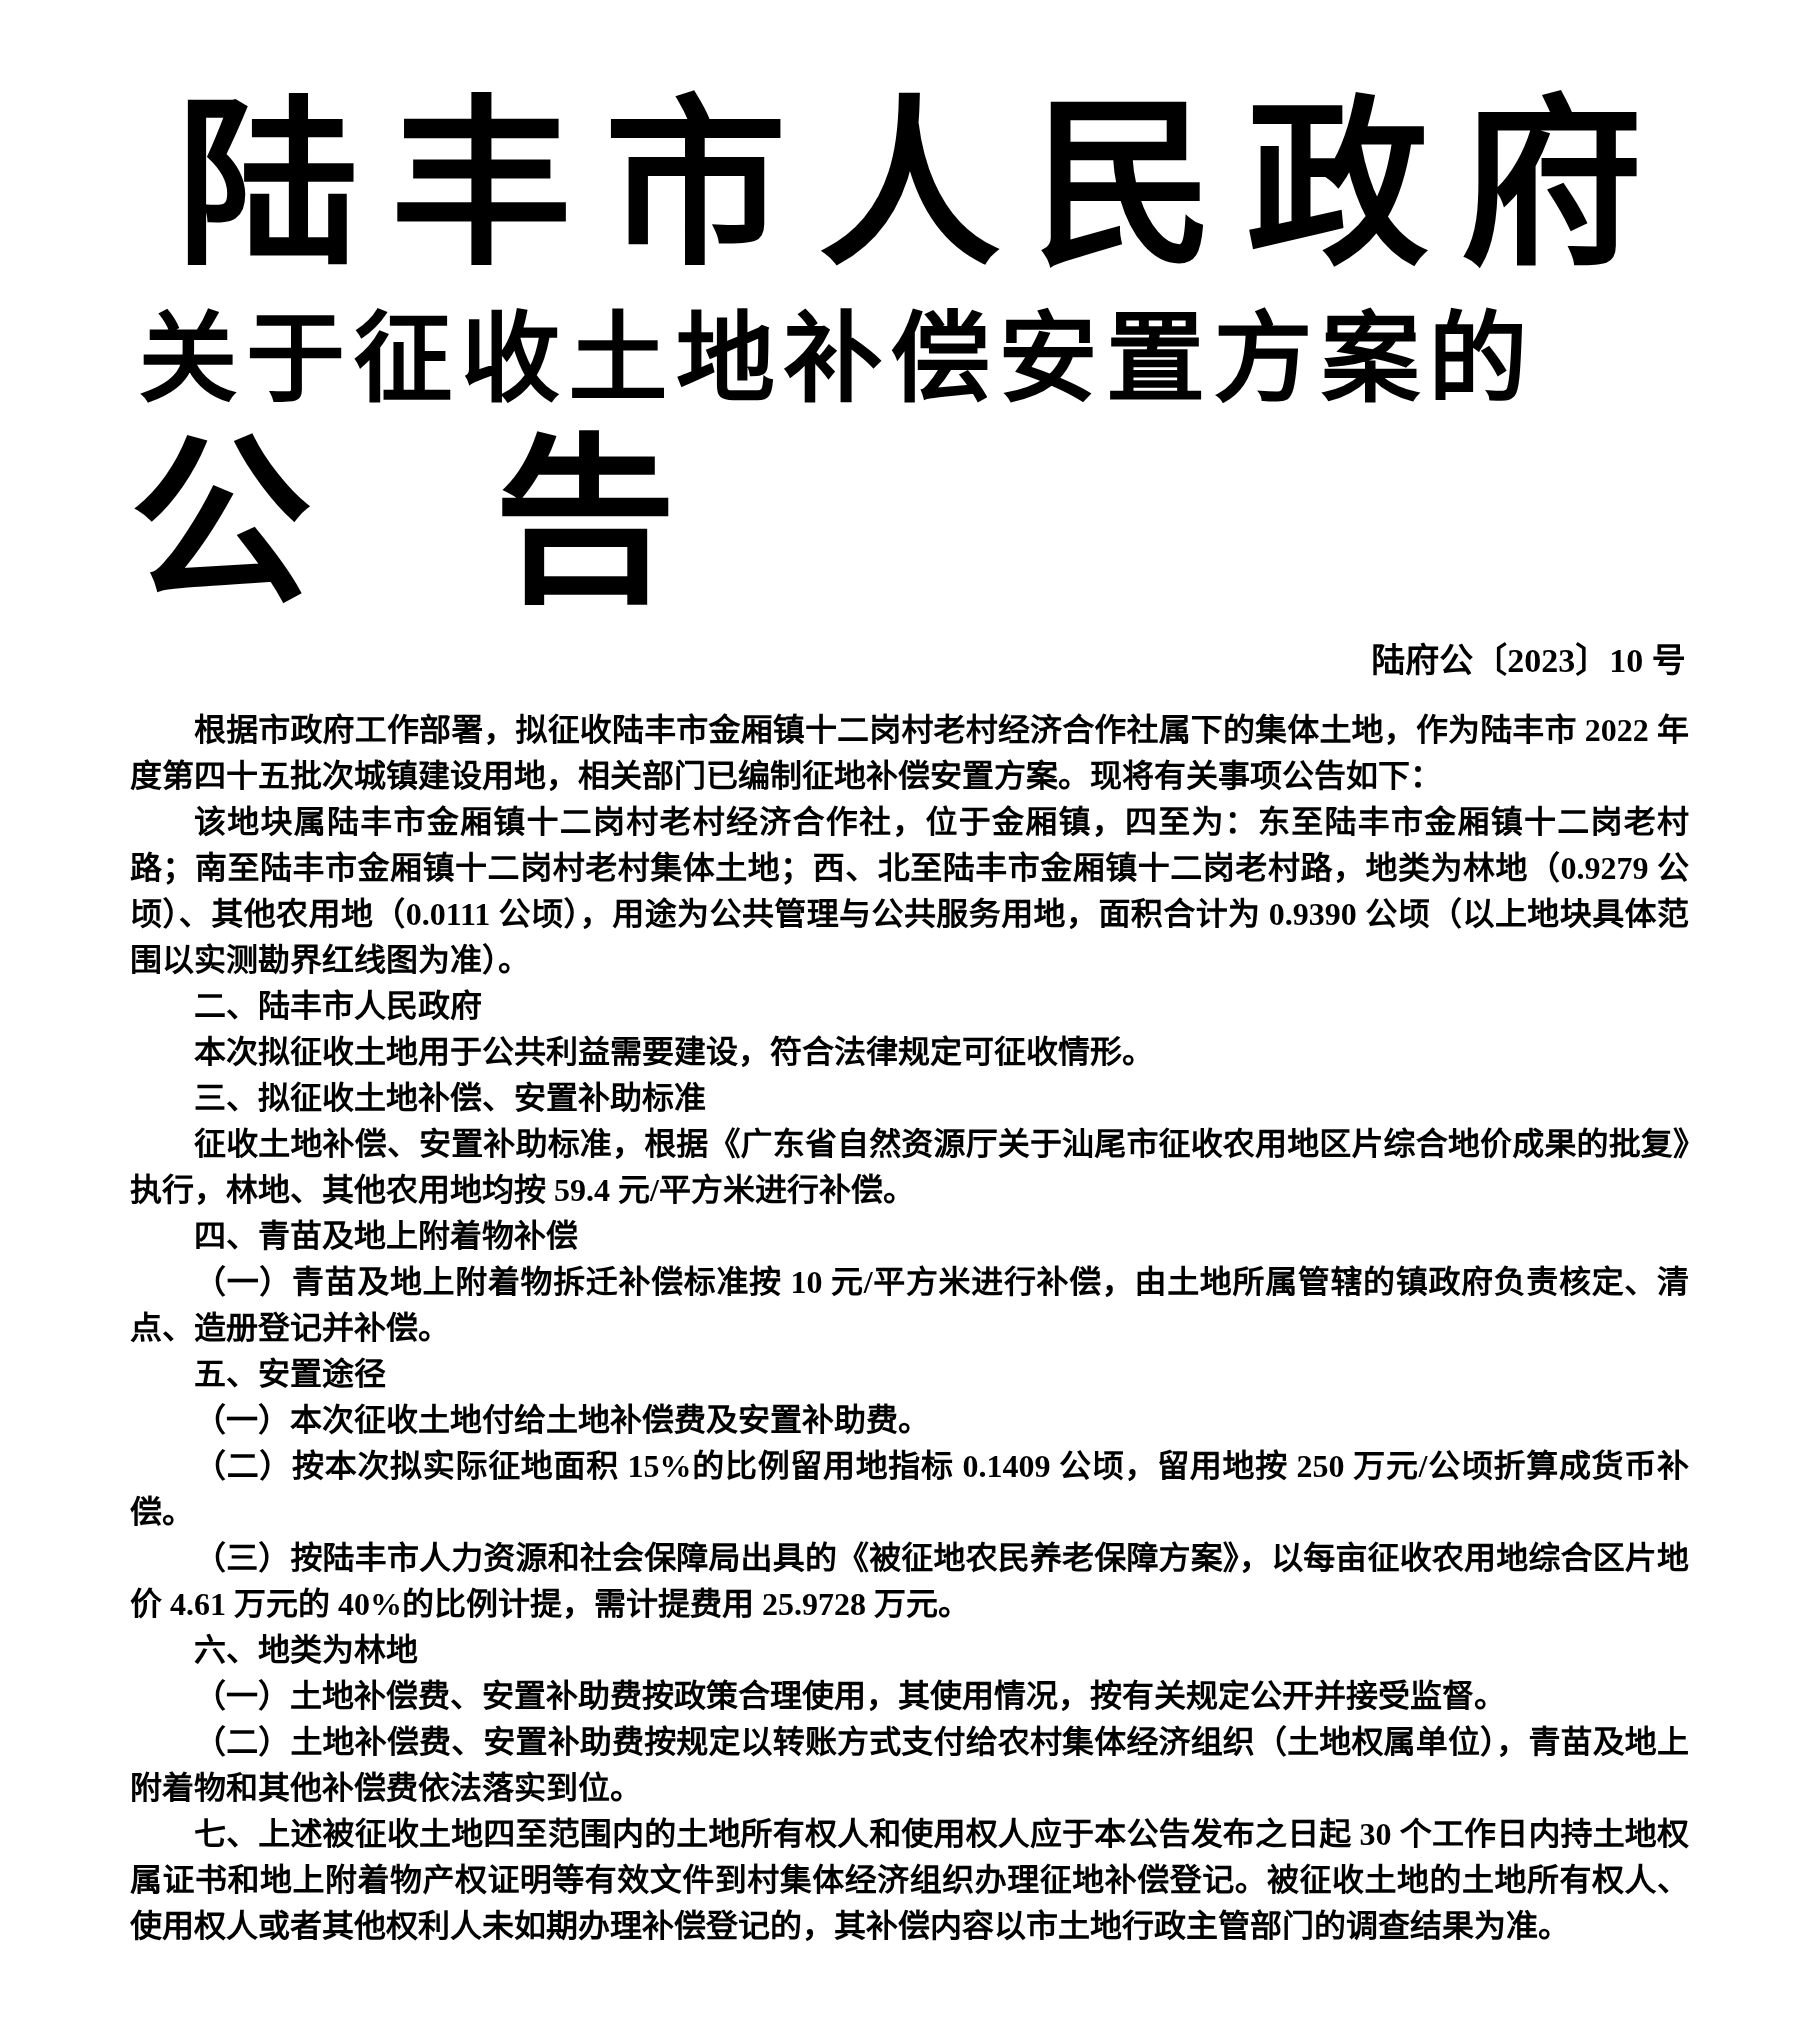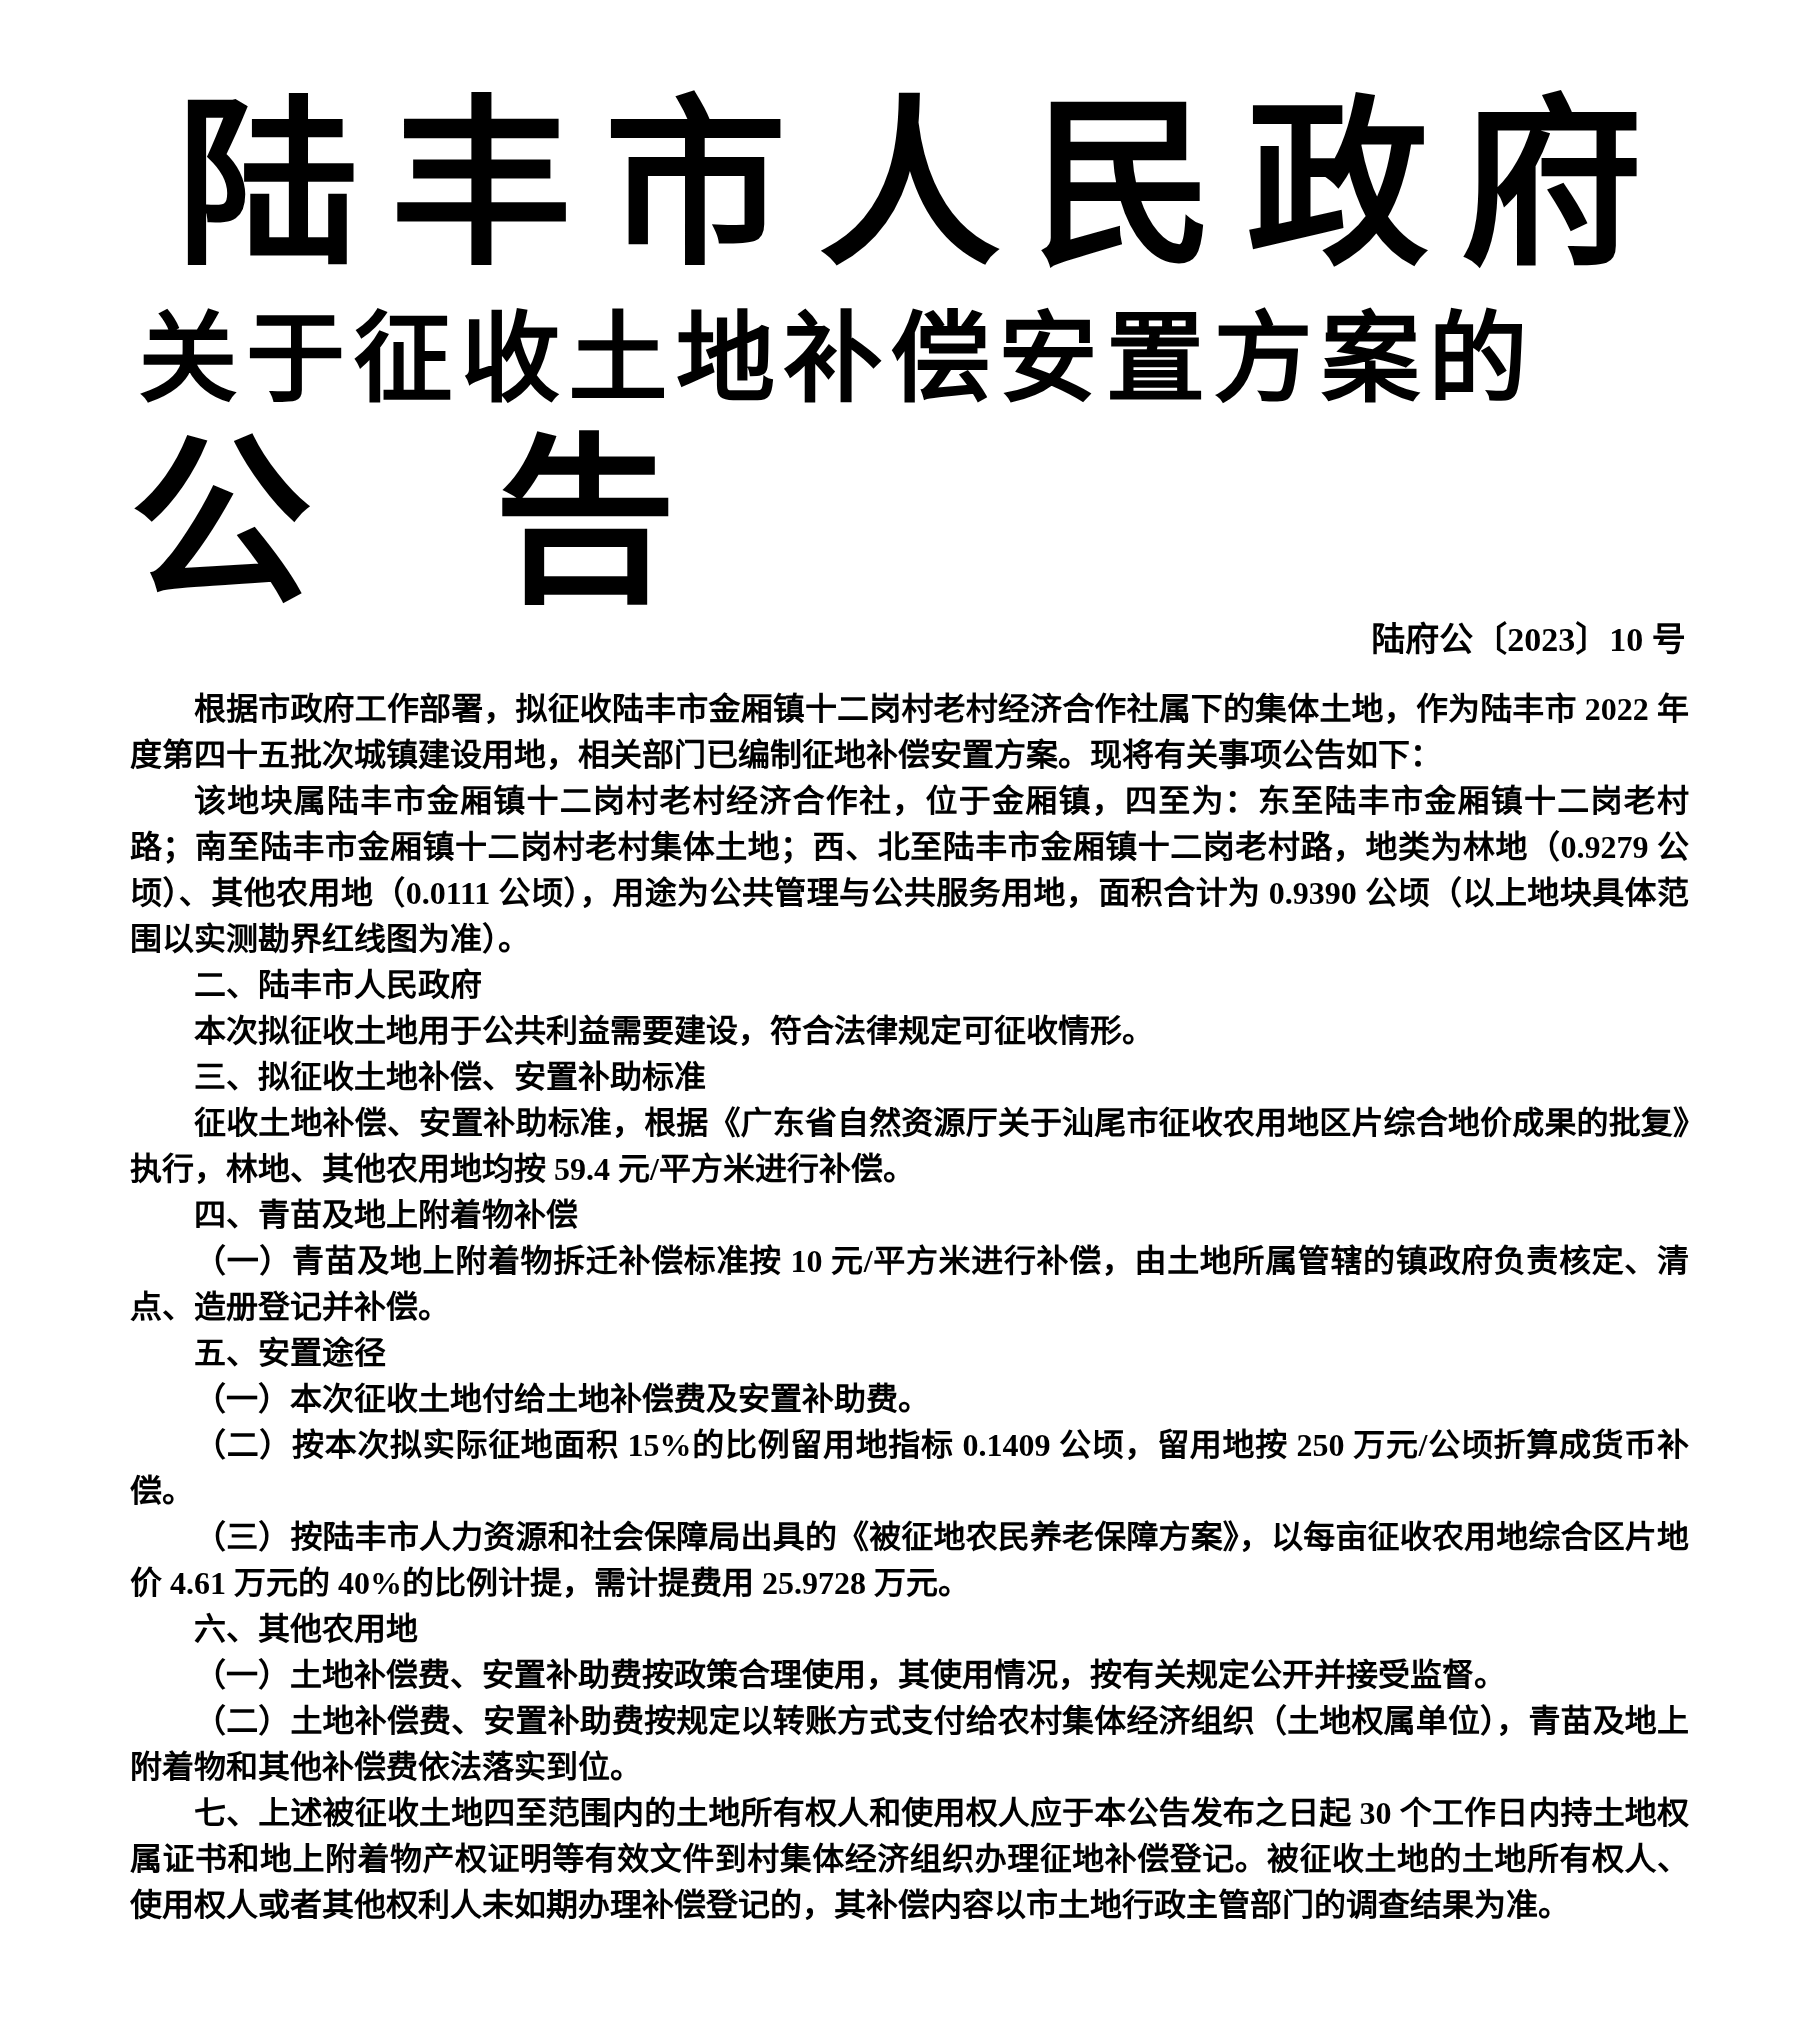--- a/index.html
+++ b/index.html
@@ -45,20 +45,21 @@
     font-weight: bold;
     margin-top: 11.3px;
     white-space: nowrap;
   }
   
   .doc-number {
     text-align: right;
     font-size: 34px;
     line-height: 1.2;
     font-weight: bold;
+    margin-top: 21px;
     padding-right: 3.2px;
   }
   
   .body-text {
     margin-top: 26px;
     font-size: 32px;
     line-height: 46px;
     font-weight: bold;
     text-align: justify;
     text-justify: inter-ideograph;
@@ -88,21 +89,21 @@
     <p>二、陆丰市人民政府</p>
     <p>本次拟征收土地用于公共利益需要建设，符合法律规定可征收情形。</p>
     <p>三、拟征收土地补偿、安置补助标准</p>
     <p>征收土地补偿、安置补助标准，根据《广东省自然资源厅关于汕尾市征收农用地区片综合地价成果的批复》执行，林地、其他农用地均按 59.4 元/平方米进行补偿。</p>
     <p>四、青苗及地上附着物补偿</p>
     <p>（一）青苗及地上附着物拆迁补偿标准按 10 元/平方米进行补偿，由土地所属管辖的镇政府负责核定、清点、造册登记并补偿。</p>
     <p>五、安置途径</p>
     <p>（一）本次征收土地付给土地补偿费及安置补助费。</p>
     <p>（二）按本次拟实际征地面积 15%的比例留用地指标 0.1409 公顷，留用地按 250 万元/公顷折算成货币补偿。</p>
     <p>（三）按陆丰市人力资源和社会保障局出具的《被征地农民养老保障方案》，以每亩征收农用地综合区片地价 4.61 万元的 40%的比例计提，需计提费用 25.9728 万元。</p>
-    <p>六、其他农用地</p>
+    <p>六、地类为林地</p>
     <p>（一）土地补偿费、安置补助费按政策合理使用，其使用情况，按有关规定公开并接受监督。</p>
     <p>（二）土地补偿费、安置补助费按规定以转账方式支付给农村集体经济组织（土地权属单位），青苗及地上附着物和其他补偿费依法落实到位。</p>
     <p>七、上述被征收土地四至范围内的土地所有权人和使用权人应于本公告发布之日起 30 个工作日内持土地权属证书和地上附着物产权证明等有效文件到村集体经济组织办理征地补偿登记。被征收土地的土地所有权人、使用权人或者其他权利人未如期办理补偿登记的，其补偿内容以市土地行政主管部门的调查结果为准。</p>
 
   </div>
 
 </div>
 
 
 </body></html>

